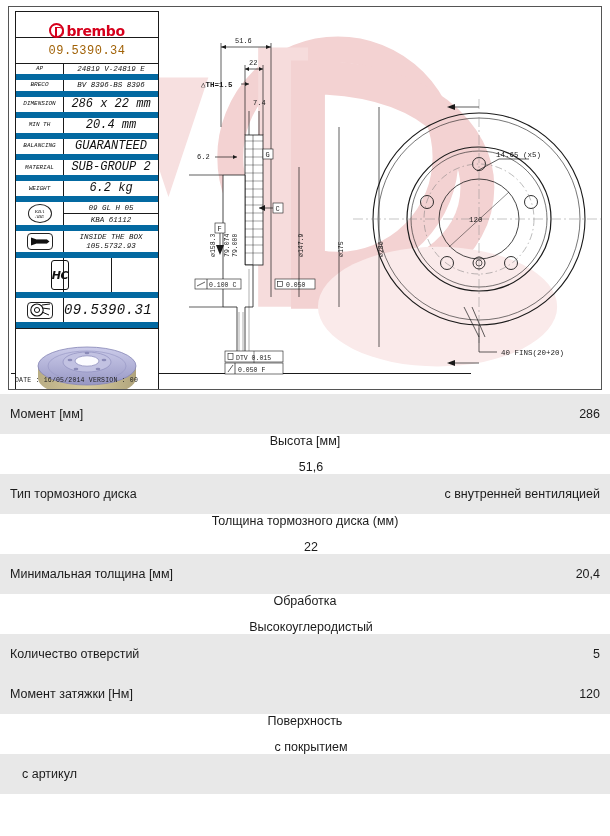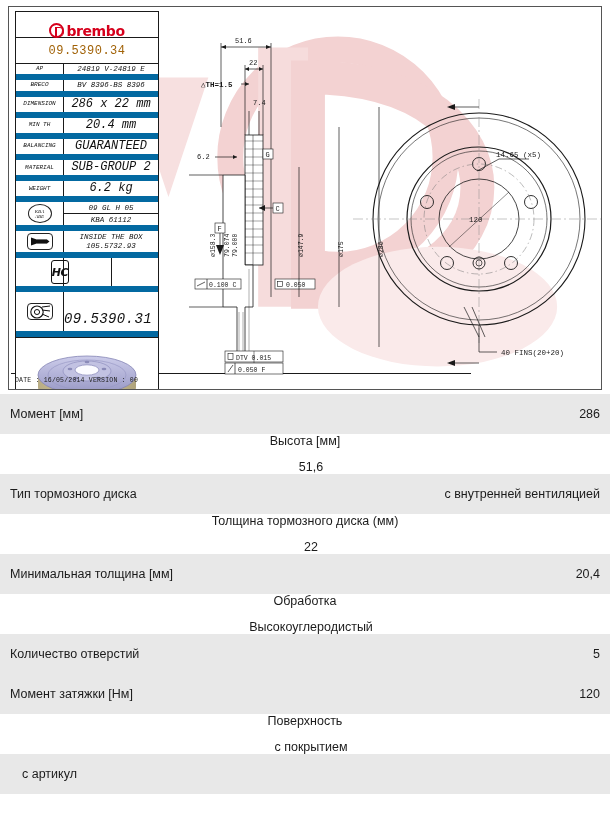--- a/index.html
+++ b/index.html
@@ -110,21 +110,20 @@
   .tb-kba-stack > div:first-child { border-bottom: 1px solid #1a1a1a; }
   .tb-hcrow { display: flex; flex: 1; }
   .tb-hcrow > div { flex: 1; border-right: 1px solid #1a1a1a; }
   .tb-hcrow > div:last-child { border-right: none; }
   .tb-code2 {
     height: 24px;
     display: flex; align-items: center; justify-content: center;
     font-size: 14px;
     letter-spacing: 0.4px;
     color: #111;
-    margin-top: 15px;
   }
   .tb-photo {
     height: 78px;
     border-top: 1px solid #1a1a1a;
     display: flex; align-items: center; justify-content: center;
     background: #fff;
   }
   .tb-date {
     position: absolute;
     left: 6px;
@@ -183,21 +182,21 @@
     color: #111;
   }
   .icon-box {
     width: 26px; height: 17px;
     border: 1px solid #222;
     border-radius: 4px;
     display: flex; align-items: center; justify-content: center;
     background: #fff;
   }
   .hc-badge {
-    width: 22px; height: 24px;
+    width: 22px; height: 30px;
     border: 1.6px solid #111;
     border-radius: 3px;
     display: flex; align-items: center; justify-content: center;
     font-family: "DejaVu Sans", sans-serif;
     font-weight: bold;
     font-size: 11px;
     color: #111;
     letter-spacing: -0.5px;
     margin-left: 41px;
   }

